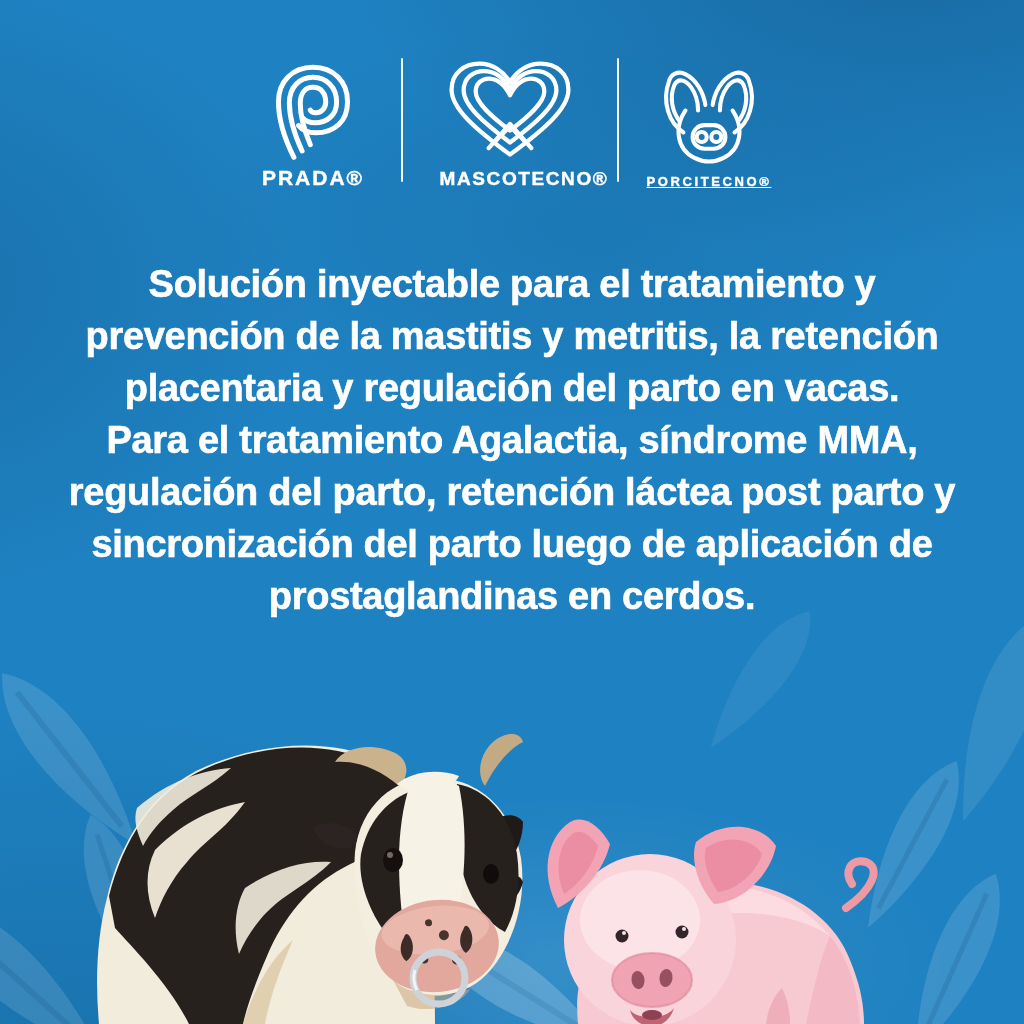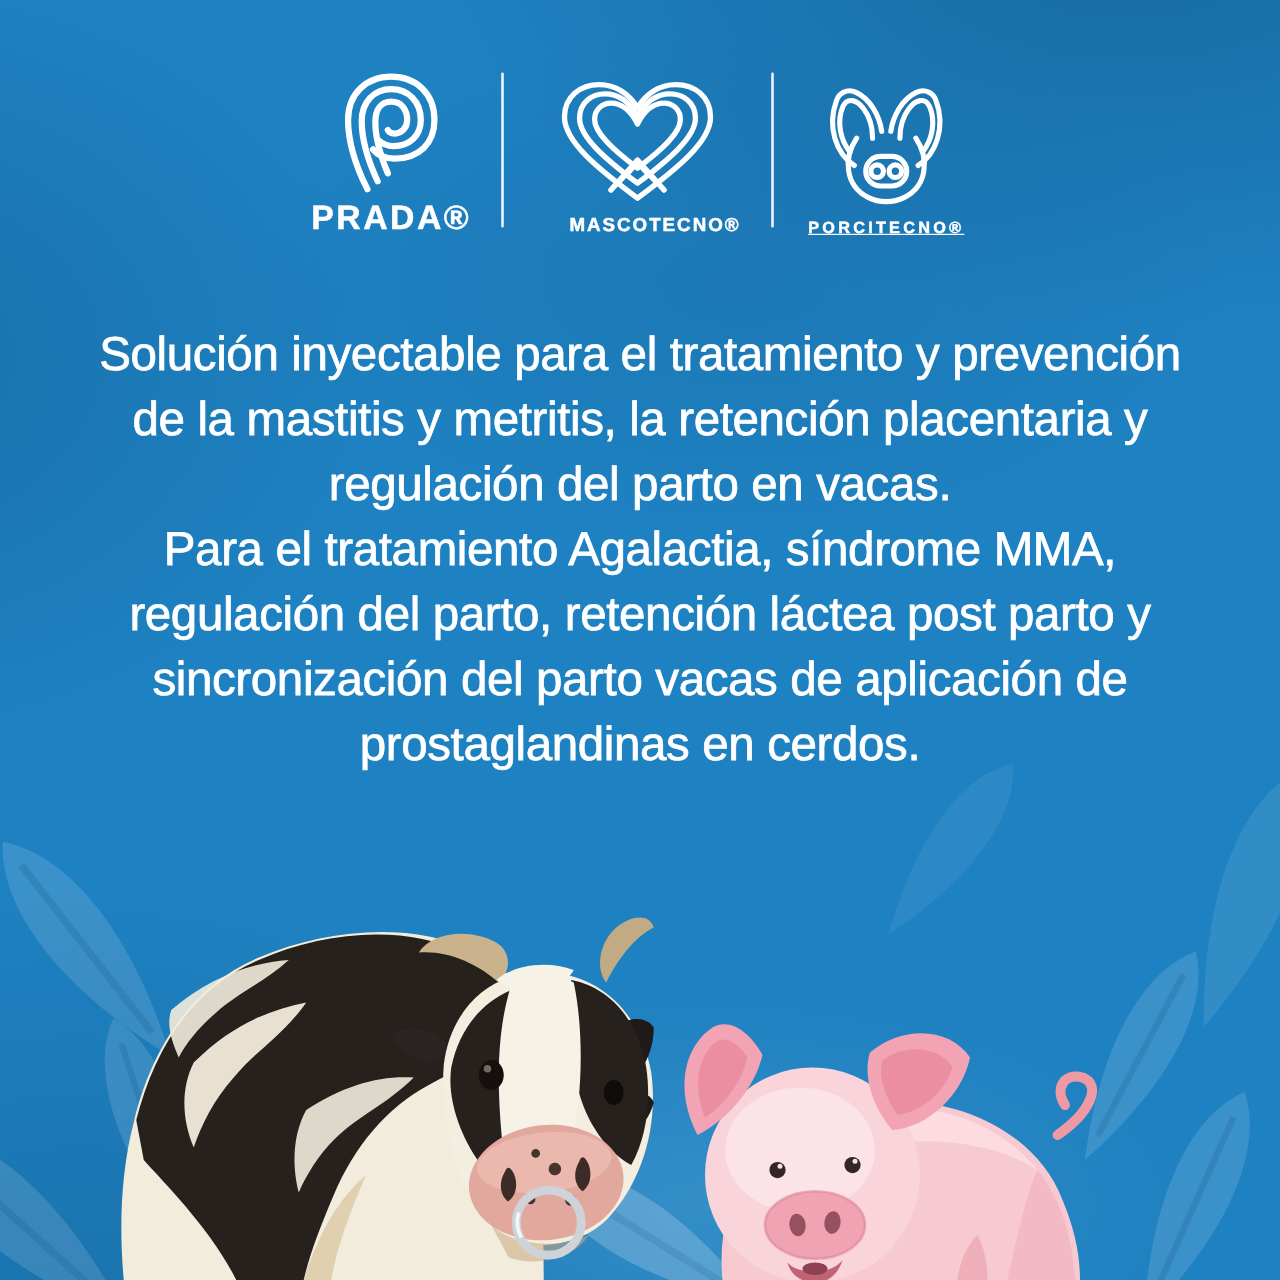--- a/index.html
+++ b/index.html
@@ -38,31 +38,31 @@
   .brand-porci{width:172px;text-decoration:underline;}
   .brand-divider{
     width:2px;height:124px;align-self:center;border-radius:1px;
     background:rgba(255,255,255,0.95);margin:0 4px;
   }
   .logo{display:block;}
   .brand-label{
     color:#fff;font-weight:700;white-space:nowrap;line-height:1;
     -webkit-text-stroke:0.4px #fff;
   }
-  .prada-label{font-size:27px;letter-spacing:2px;margin-top:6px;}
-  .masco-label{font-size:15px;letter-spacing:1.6px;margin-top:7px;padding-left:28px;}
+  .prada-label{font-size:21px;letter-spacing:2px;margin-top:6px;}
+  .masco-label{font-size:19px;letter-spacing:1.6px;margin-top:7px;padding-left:28px;}
   .porci-label{font-size:13px;letter-spacing:2.6px;margin-top:8px;}
 
   
   .copy{
     position:absolute;top:258px;left:50%;transform:translateX(-50%);
     width:890px;text-align:center;color:#fff;
   }
   .copy p{
-    margin:0;font-size:38px;line-height:52px;font-weight:400;
+    margin:0;font-size:38px;line-height:52px;font-weight:700;
     letter-spacing:-0.3px;-webkit-text-stroke:0.6px #fff;
   }
 
   
   .cow-art{position:absolute;left:93px;top:684px;width:432px;height:340px;}
   .pig-art{position:absolute;left:530px;top:812px;width:360px;height:212px;}
 </style>
 </head>
 <body>
 
@@ -148,21 +148,21 @@
         <circle cx="54" cy="79" r="5.5"></circle>
         <circle cx="70" cy="79" r="5.5"></circle>
       </svg>
       <div class="brand-label porci-label">PORCITECNO®</div>
     </div>
 
   </header>
 
   <main class="copy">
     <p>Solución inyectable para el tratamiento y prevención de la mastitis y metritis, la retención placentaria y regulación del parto en vacas.</p>
-    <p>Para el tratamiento Agalactia, síndrome MMA, regulación del parto, retención láctea post parto y sincronización del parto vacas de aplicación de prostaglandinas en cerdos.</p>
+    <p>Para el tratamiento Agalactia, síndrome MMA, regulación del parto, retención láctea post parto y sincronización del parto luego de aplicación de prostaglandinas en cerdos.</p>
   </main>
 
   <svg class="cow-art" viewBox="0 0 432 340" aria-hidden="true">
 
     <path d="M6,340 C2,296 4,252 14,214 C26,162 56,106 114,82 C170,58 238,54 284,76 C314,90 332,114 340,142 L342,340 Z" fill="#f2ecdc"></path>
 
     <path d="M16,212 C30,158 58,108 114,84 C168,60 232,56 278,78 C302,90 318,108 328,128 C310,156 280,168 250,184 C216,202 190,234 174,272 C162,300 154,322 150,340 L96,340 C76,300 40,264 22,244 Z" fill="#27211e"></path>
 
     <path d="M44,124 C74,98 108,86 138,84 C118,102 98,110 80,126 C68,136 56,150 50,162 C44,148 40,136 44,124 Z" fill="#f2ecdc" opacity="0.9"></path>
     <path d="M62,166 C92,136 122,124 152,118 C132,146 112,156 94,178 C78,196 68,216 62,234 C52,210 52,186 62,166 Z" fill="#f2ecdc" opacity="0.95"></path>

